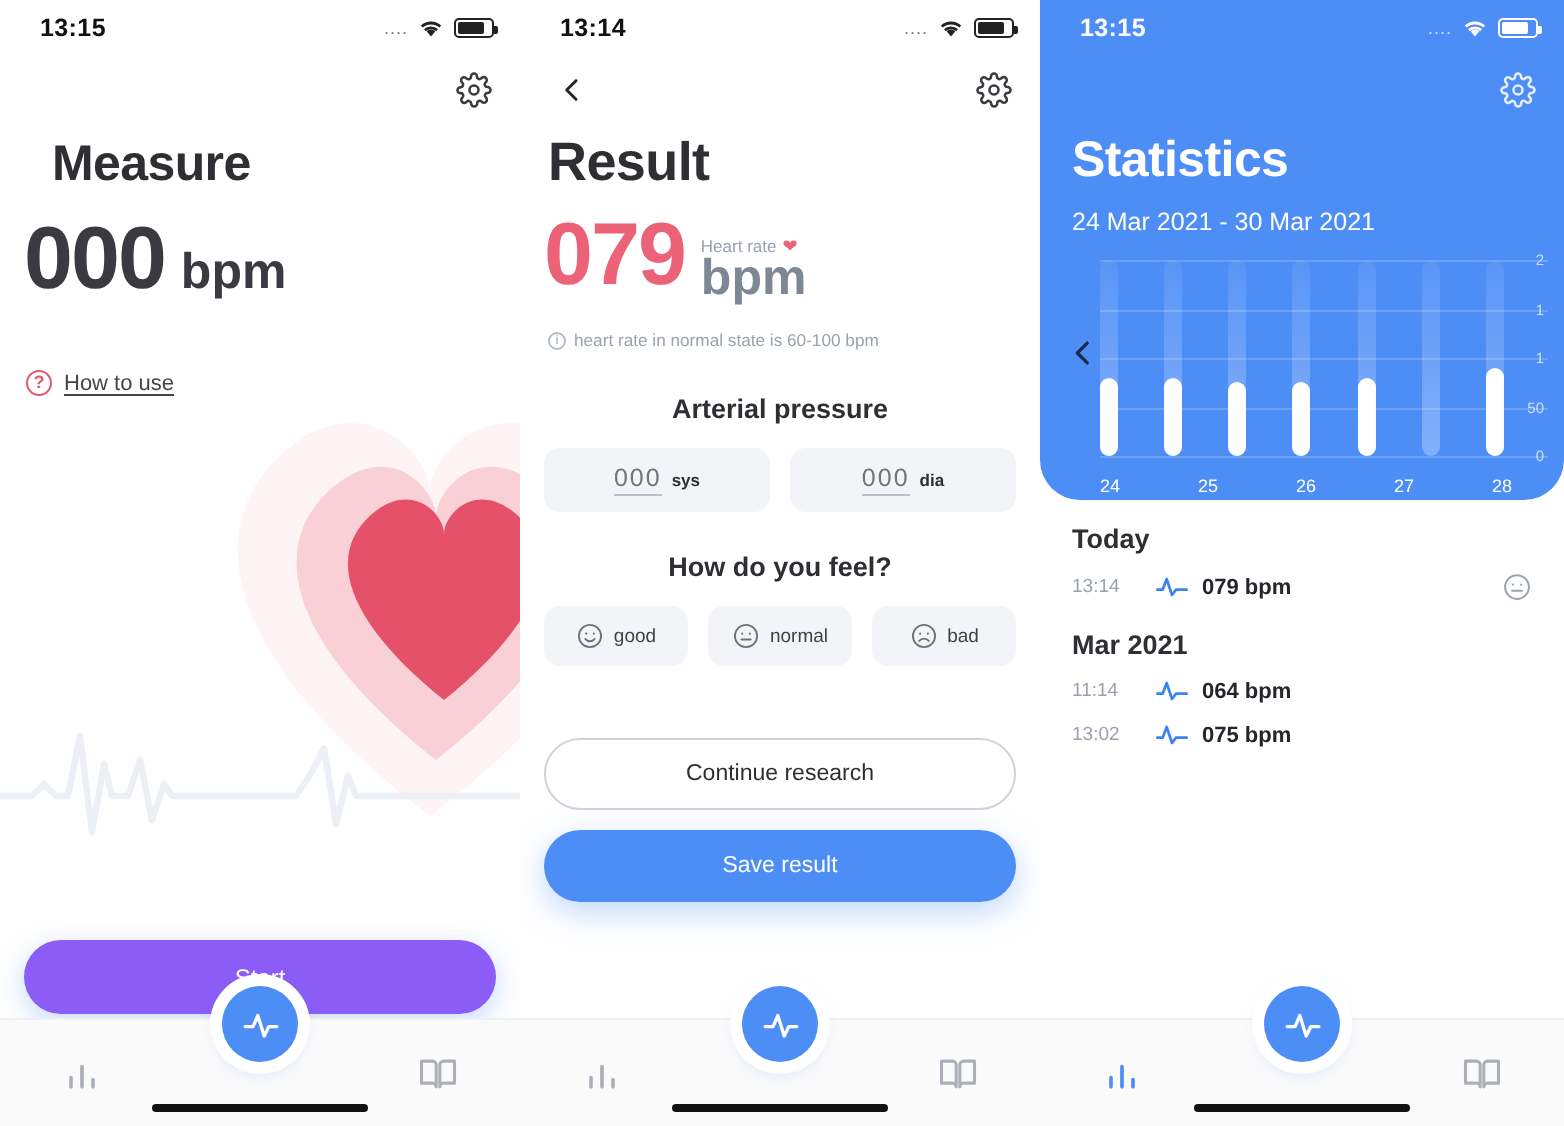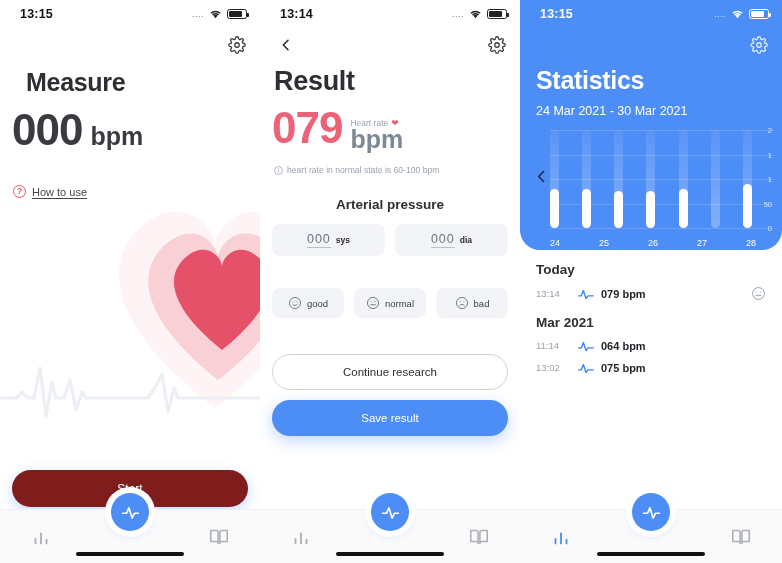--- a/index.html
+++ b/index.html
@@ -57,21 +57,21 @@
     width: 13px; height: 13px; border-radius: 50%; border: 1.2px solid #e05a72;
     color:#e05a72; font-size: 9px; line-height: 11px; text-align:center; font-weight:bold;
   }
   .howto .lbl { font-size: 11px; color:#44444a; text-decoration: underline; text-underline-offset: 2px; }
 
   .hearts { position:absolute; left: 100px; top: 168px; width: 230px; height: 250px; }
   .ecg { position:absolute; left:-2px; top: 352px; width: 266px; height: 74px; }
 
   .start-btn {
     position: absolute; left: 12px; right: 12px; bottom: 56px; height: 37px;
-    background: #7f1d1d; color: #fff; border-radius: 19px;
+    background: #8b5cf6; color: #fff; border-radius: 19px;
     display:flex; align-items:center; justify-content:center;
     font-size: 12px; box-shadow: 0 4px 14px rgba(77,141,246,.32);
   }
 
   
   .bnav {
     position:absolute; left:0; right:0; bottom:0; height:54px;
     background:#fafafb; border-top:1px solid #f0f0f2;
     display:flex; align-items:center; justify-content:space-around;
   }
@@ -303,20 +303,21 @@
         <span class="val">000</span>
         <span class="suf">sys</span>
       </div>
       <div class="chip">
         <span class="val">000</span>
         <span class="suf">dia</span>
       </div>
     </div>
 
     <div style="height:20px"></div>
+    <div class="sec-head">How do you feel?</div>
     <div style="height:12px"></div>
     <div class="mood">
       <div class="mchip">
         <span class="face">
           <svg width="14" height="14" viewBox="0 0 24 24" fill="none" stroke="#6b7380" stroke-width="1.6">
               <circle cx="12" cy="12" r="9.5"></circle>
               <circle cx="8.7" cy="10" r=".9" fill="#6b7380" stroke="none"></circle>
               <circle cx="15.3" cy="10" r=".9" fill="#6b7380" stroke="none"></circle>
               <path d="M8 14.5a5 5 0 0 0 8 0" stroke-linecap="round"></path>
             </svg>

